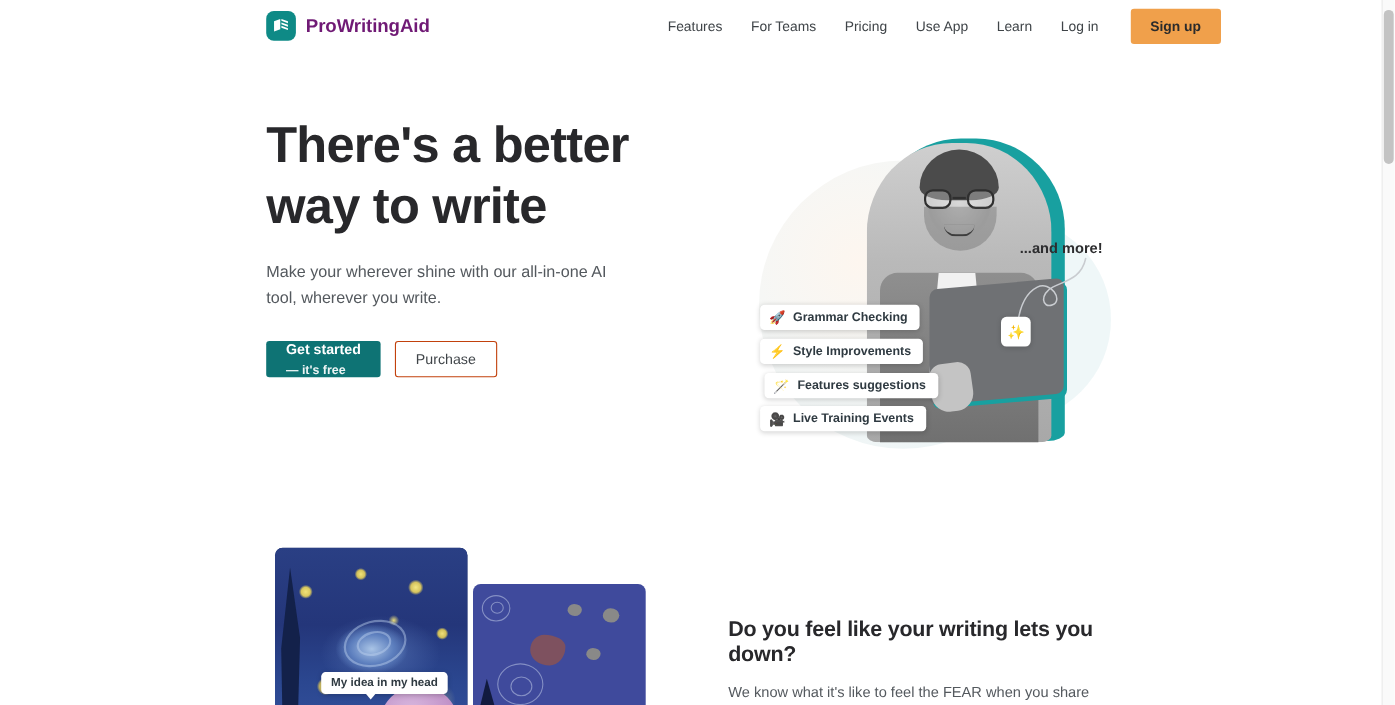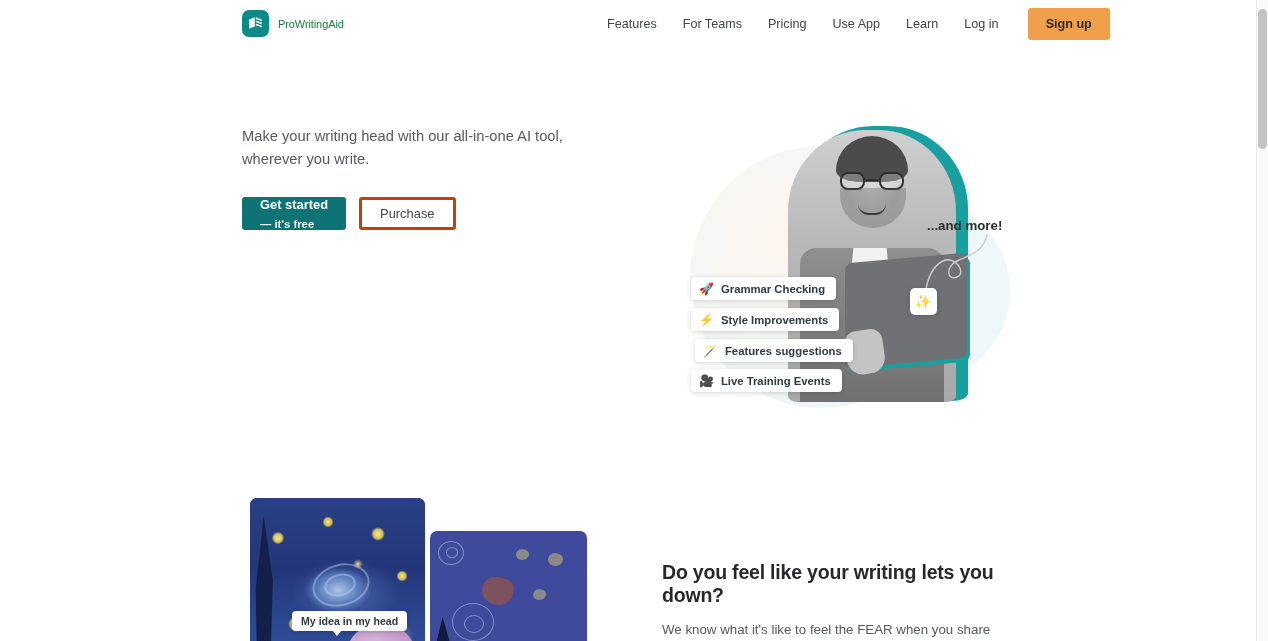--- a/index.html
+++ b/index.html
@@ -35,21 +35,21 @@
     text-decoration: none;
   }
   .logo-mark {
     width: 27px; height: 27px; border-radius: 7px;
     background: #0e8a86;
     display: flex; align-items: center; justify-content: center;
     flex: none;
   }
   .logo-mark svg { display:block; }
   .brand-name {
-    font-size: 11px; font-weight: normal; color: #15803d;
+    font-size: 17px; font-weight: bold; color: #701a75;
     letter-spacing: -0.1px; white-space: nowrap;
   }
 
   .nav {
     position: absolute; left: 596px; top: 0; height: 48px;
     display: flex; align-items: center; gap: 4px;
   }
   .nav-link {
     font-size: 12.6px; color: #3f4448; text-decoration: none;
     padding: 6px 11px; white-space: nowrap; line-height: 1;
@@ -85,21 +85,21 @@
     border: none; border-radius: 3px;
     padding: 0 18px; height: 33px;
     font-size: 12.9px; font-weight: bold; cursor: pointer;
     display: inline-flex; align-items: baseline; gap: 6px;
     font-family: "Liberation Sans", sans-serif;
     flex-direction: column;
   }
   .btn-primary .sub { font-weight: bold; font-size: 11.3px; opacity: .92; }
   .btn-secondary {
     background: #ffffff; color: #3f4448;
-    border: 3px solid #c2410c; border-radius: 3px;
+    border: 1px solid #c2410c; border-radius: 3px;
     padding: 0 18px; height: 33px;
     font-size: 12.9px; cursor: pointer;
     font-family: "Liberation Sans", sans-serif;
   }
   .hero-note {
     margin-top: 30px; font-size: 11.6px; color: #6a6f74;
   }
 
   
   .hero-art {
@@ -351,21 +351,25 @@
       <a class="nav-link" href="#">Use App</a>
       <a class="nav-link" href="#">Learn</a>
       <a class="nav-link" href="#">Log in</a>
       <button class="btn-signup">Sign up</button>
     </nav>
   </div>
 
   <div class="hero">
 
     <div class="hero-copy">
-      <p class="hero-sub">Make your writing head with our all-in-one AI tool, wherever you write.</p>
+      <h1 class="hero-title">
+        <span>There's a better</span><br>
+        <span>way to write</span>
+      </h1>
+      <p class="hero-sub">Make your wherever shine with our all-in-one AI tool, wherever you write.</p>
 
       <div class="hero-cta">
         <button class="btn-primary">
           <span>Get started</span>
           <span class="sub">— it's free</span>
         </button>
         <button class="btn-secondary">Purchase</button>
       </div>
 
     </div>

